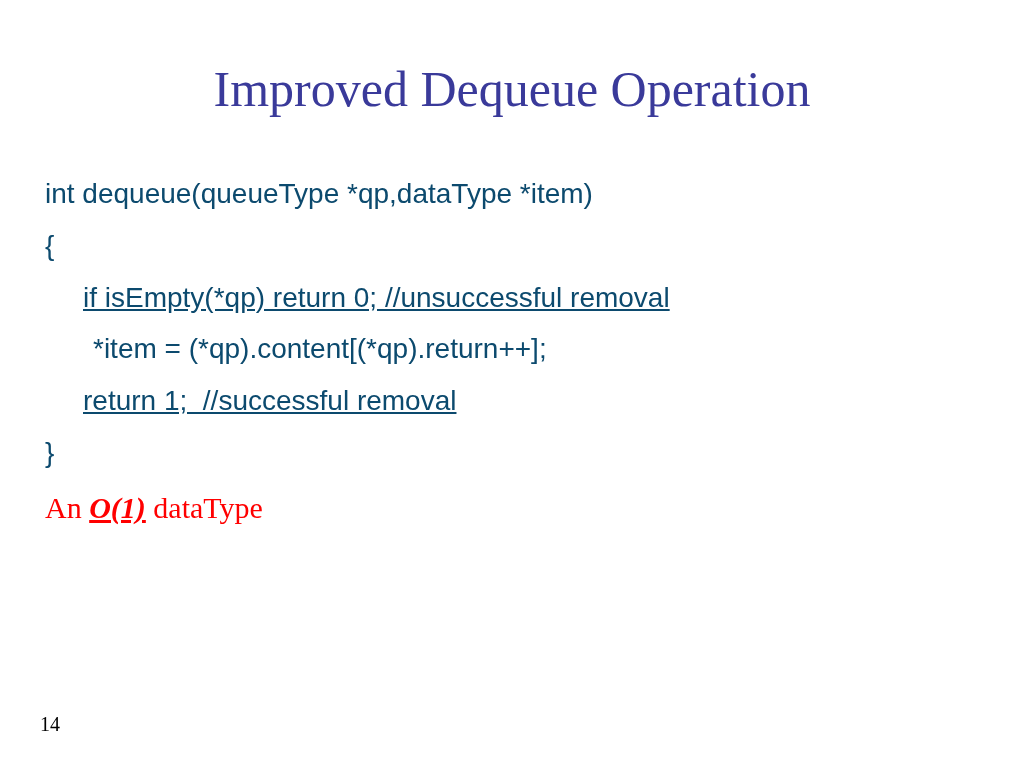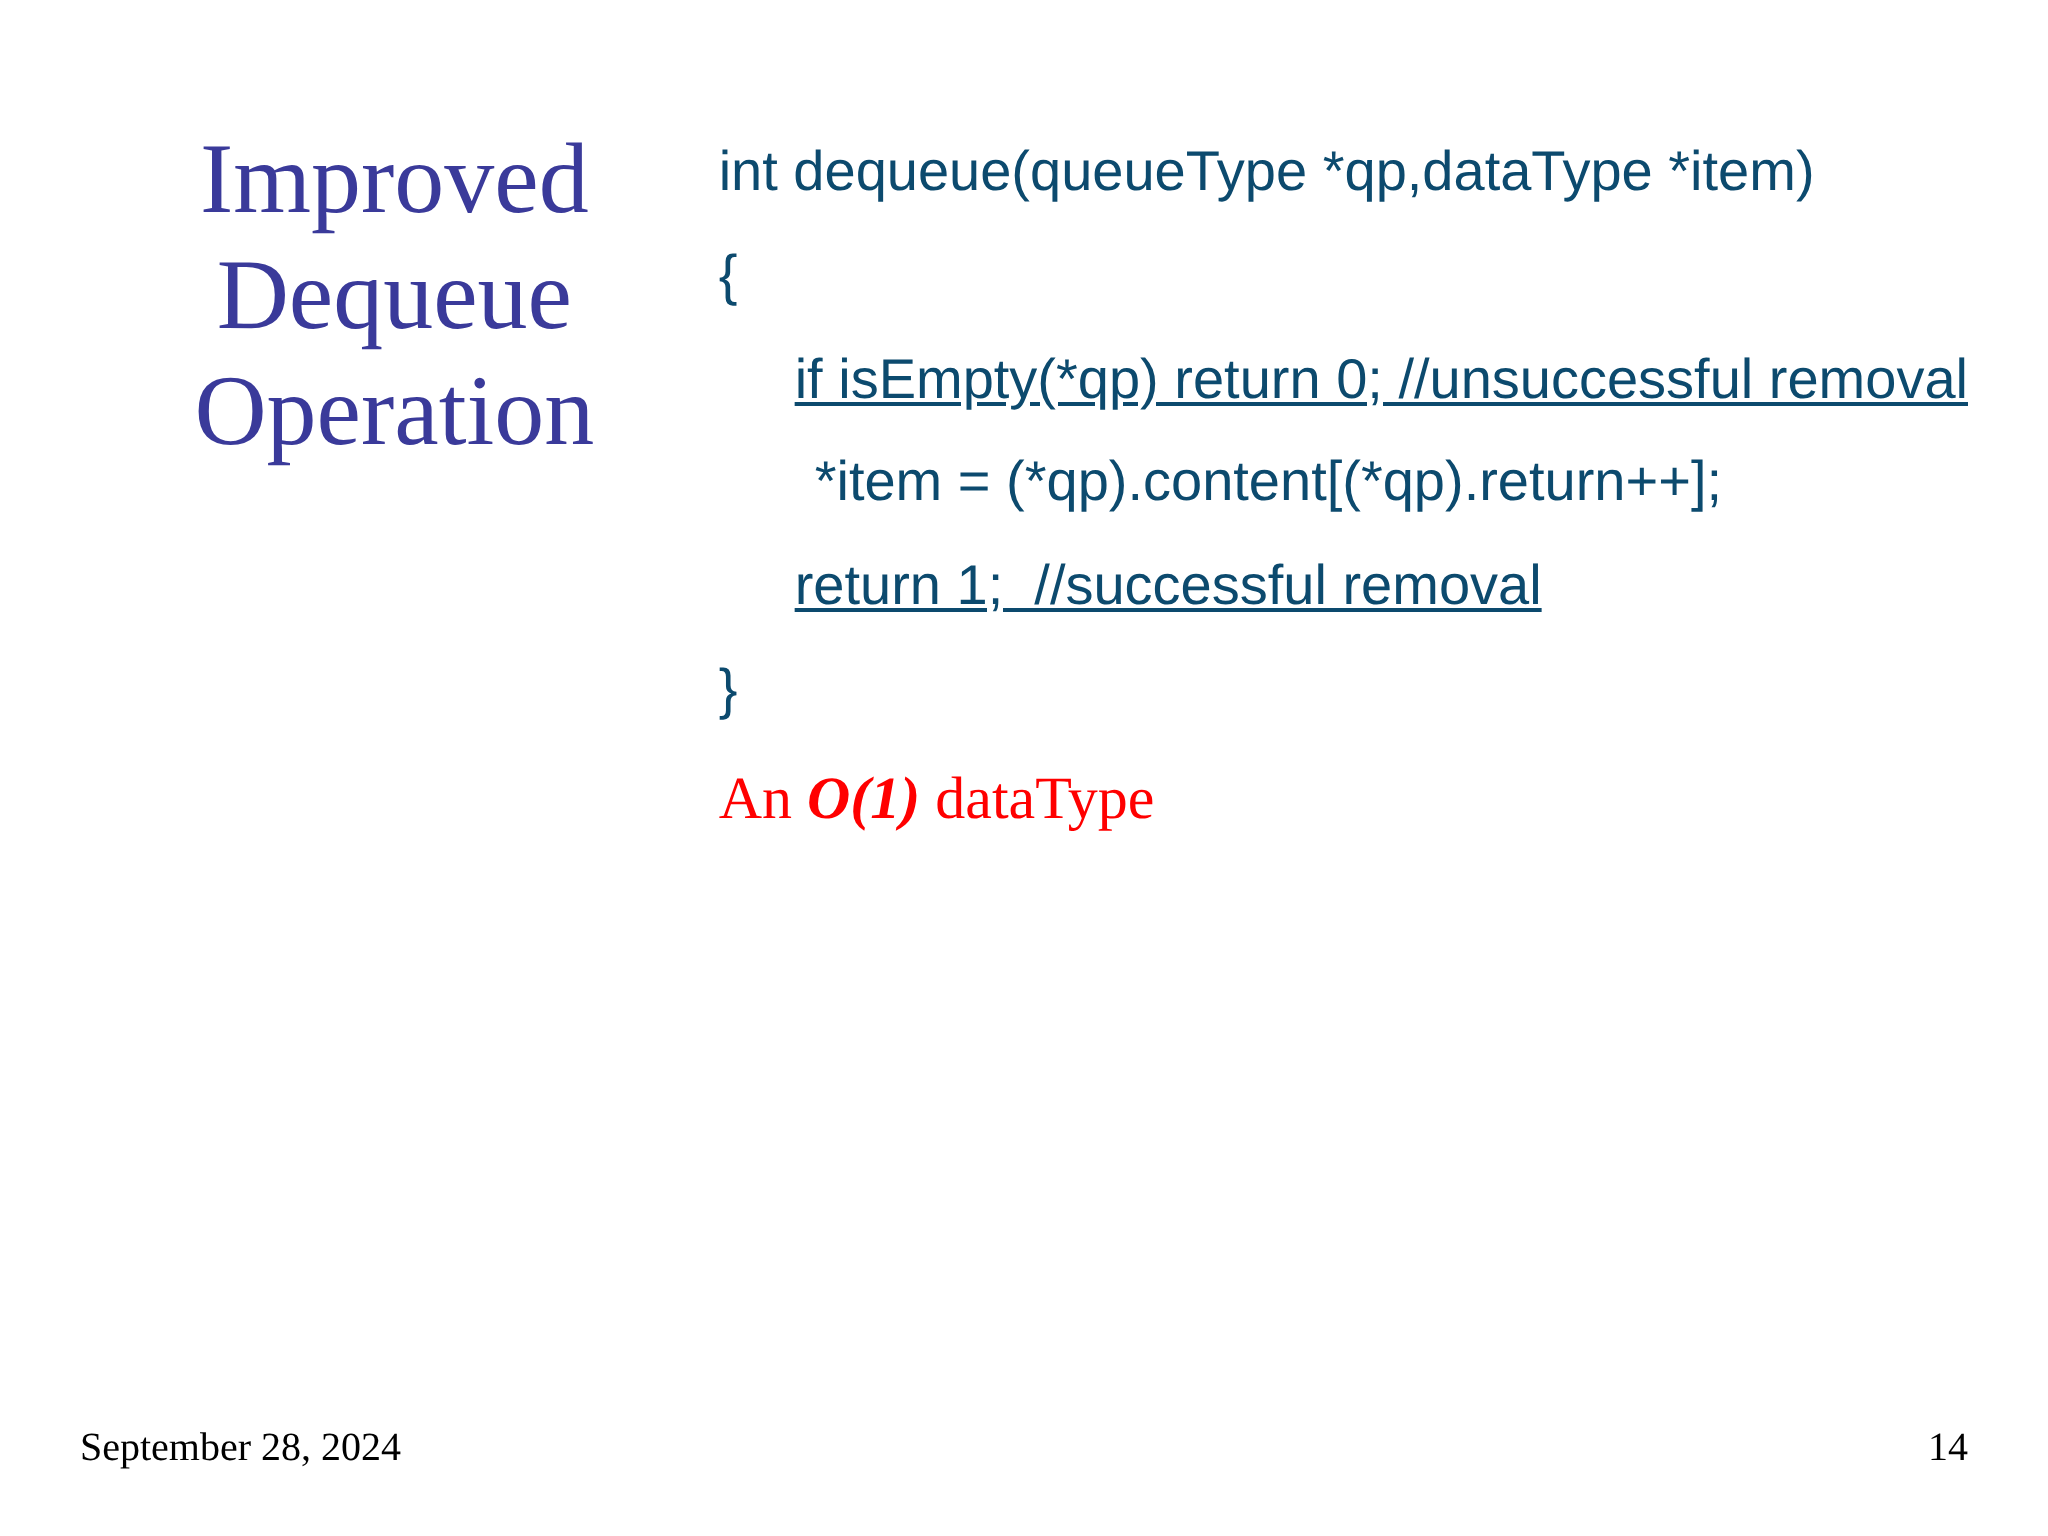--- a/index.html
+++ b/index.html
@@ -9,20 +9,21 @@
       background: #ffffff;
       font-family: "Times New Roman", Times, serif;
       position: relative;
       overflow: hidden;
     }
     .slide {
       width: 100%;
       height: 100%;
       padding: 60px 40px 40px 40px;
       display: flex;
+      flex-direction: column;
     }
     .title {
       color: #3a3a9a;
       font-size: 50px;
       font-weight: 400;
       text-align: center;
       margin-bottom: 50px;
     }
     .content {
       flex: 1;
@@ -39,20 +40,21 @@
     .indent1b { padding-left: 48px; }
     .note {
       font-family: "Times New Roman", Times, serif;
       font-size: 30px;
       color: #ff0000;
       margin-top: 12px;
     }
     .note .bigO {
       font-style: italic;
       font-weight: bold;
+      text-decoration: underline;
     }
     .footer {
       position: absolute;
       bottom: 32px;
       left: 0;
       width: 100%;
       padding: 0 40px;
       display: flex;
       justify-content: space-between;
       align-items: center;
@@ -79,16 +81,15 @@
     <div class="code-line indent1b">*item = (*qp).content[(*qp).return++];</div>
     <div class="code-line indent1">return 1;  //successful removal</div>
     <div class="code-line">}</div>
 
     <div class="note">
       <span>An </span><span class="bigO">O(1)</span><span> dataType</span>
     </div>
   </div>
 
   <div class="footer">
-    <span>September 28, 2024</span>
     <span>14</span>
   </div>
 </div>
 
 </body></html>

